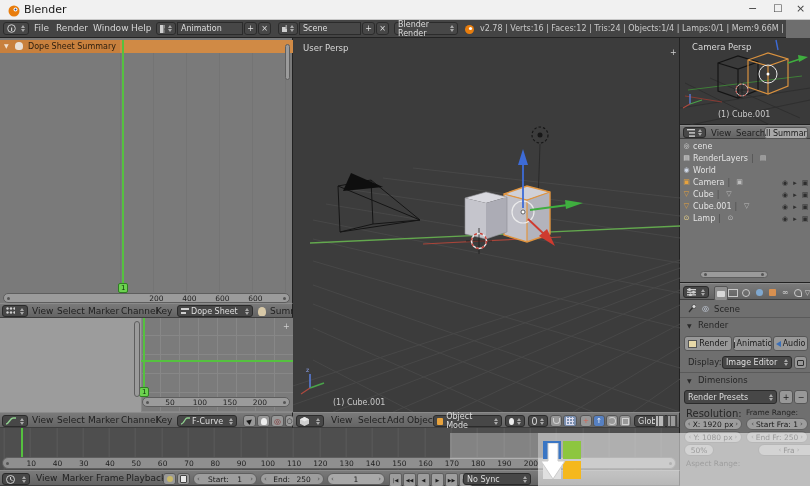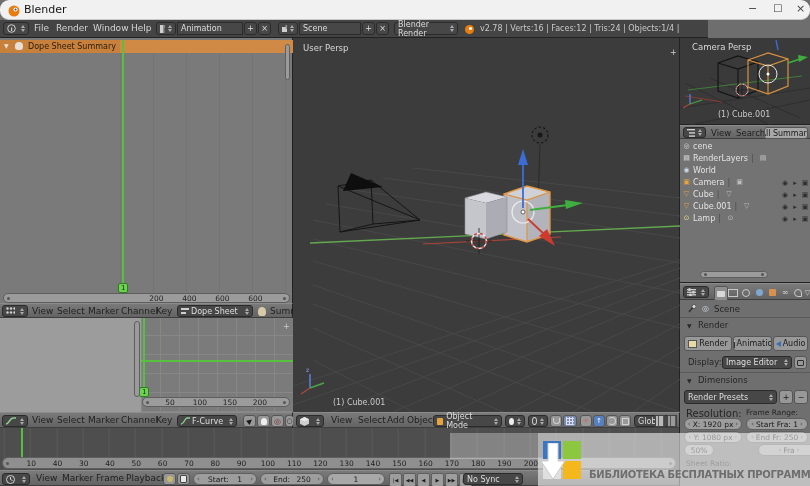--- a/index.html
+++ b/index.html
@@ -1,21 +1,21 @@
 <!DOCTYPE html>
 <html><head>
 <meta charset="utf-8">
 <style>
   html,body{margin:0;padding:0;background:#888;}
   #app{position:relative;width:810px;height:486px;overflow:hidden;font-family:"DejaVu Sans",sans-serif;background:#6e6e6e;cursor:default;}
   .abs{position:absolute;}
   .region{position:absolute;box-sizing:border-box;}
   
-  .titlebar{left:0;top:0;width:810px;height:20px;background:#f1f1f1;border-bottom:1px solid #c8c8c8;color:#161616;border-radius:9px;}
-  .infobar{left:0;top:20px;width:708px;height:18px;background:#444;border-bottom:1px solid #222;}
+  .titlebar{left:0;top:0;width:810px;height:20px;background:#f1f1f1;border-bottom:1px solid #c8c8c8;color:#161616;}
+  .infobar{left:0;top:20px;width:786px;height:18px;background:#444;border-bottom:1px solid #222;}
   .menu{color:#d6d6d6;font-size:9px;line-height:17px;position:absolute;top:0;}
   .hdr{background:linear-gradient(#7a7a7a,#636363);border-top:1px solid #8b8b8b;border-bottom:1px solid #3e3e3e;}
   .hmenu{color:#1f1f1f;font-size:9px;line-height:15px;position:absolute;top:0;}
   .dd{position:absolute;background:#474747;border:1px solid #2b2b2b;border-radius:3px;color:#dedede;font-size:8px;display:flex;align-items:center;padding:0 3px;box-sizing:border-box;}
   .dda{margin-left:auto;display:flex;flex-direction:column;gap:1px;padding-left:3px;}
   .tri-u{width:0;height:0;border-left:2.5px solid transparent;border-right:2.5px solid transparent;border-bottom:3px solid #aaa;}
   .tri-d{width:0;height:0;border-left:2.5px solid transparent;border-right:2.5px solid transparent;border-top:3px solid #aaa;}
   .stepper{position:absolute;background:#9d9d9d;border:1px solid #5f5f5f;border-radius:7px;color:#191919;font-size:7.5px;display:flex;align-items:center;justify-content:center;box-sizing:border-box;gap:2px;}
   .stepper .arr{color:#4c4c4c;font-size:7px;}
   .btnl{position:absolute;background:#989898;border:1px solid #565656;border-radius:3px;color:#191919;font-size:8px;display:flex;align-items:center;justify-content:center;box-sizing:border-box;overflow:hidden;white-space:nowrap;}
@@ -627,21 +627,21 @@
         <span class="arr">›</span>
     </div>
     <div class="stepper" style="left:4px;top:144px;width:30px;height:12px">
       <span>50%</span>
     </div>
     <div class="stepper" style="left:78px;top:144px;width:62px;height:12px">
       <span class="arr">‹</span>
         <span>Fra</span>
         <span class="arr">›</span>
     </div>
-    <span class="plabel" style="left:6px;top:159px;font-size:7.5px">Sheet Ratio:</span>
+    <span class="plabel" style="left:6px;top:159px;font-size:7.5px">Aspect Range:</span>
   </div>
 
   <div class="region" style="left:0;top:428px;width:680px;height:42px;background:#4e4e4e;border-right:1px solid #222;background-image:repeating-linear-gradient(90deg,#5a5a5a 0 1px,transparent 1px 26.3px);background-position:3.7px 0;">
     <div class="abs" style="left:21px;top:0;width:1.5px;height:29px;background:#55c13f"></div>
     <div class="hscroll" style="left:2px;top:29px;width:674px;height:12px;background:#8f8f8f">
       <div style="position:absolute;left:15px;top:1px;display:flex">
         <span class="ruler-num" style="width:26.3px">10</span>
         <span class="ruler-num" style="width:26.3px">40</span>
         <span class="ruler-num" style="width:26.3px">30</span>
         <span class="ruler-num" style="width:26.3px">40</span>
@@ -717,37 +717,36 @@
       <div class="pbtn" style="width:11px;height:12px">
           <span>▶</span>
         </div>
       <div class="pbtn" style="width:11px;height:12px">
           <span>▶▶</span>
         </div>
       <div class="pbtn" style="width:11px;height:12px">
           <span>▶|</span>
         </div>
     </div>
-    <div class="dd" style="left:463px;top:2px;width:60px;height:12px">
+    <div class="dd" style="left:463px;top:2px;width:68px;height:12px">
       <span>No Sync</span>
       <span class="dda">
           <span class="tri-u"></span>
           <span class="tri-d"></span>
         </span>
     </div>
   </div>
 
   <div class="abs" style="left:450px;top:433px;width:360px;height:53px;z-index:10;pointer-events:none">
     <div class="abs" style="left:88px;top:0;width:272px;height:53px;background:rgba(255,255,255,0.55)"></div>
     <div class="abs" style="left:0;top:0;width:88px;height:26px;background:rgba(255,255,255,0.3)"></div>
     <div class="abs" style="left:93px;top:8px;width:40px;height:40px">
       <div class="abs" style="left:0;top:0;width:18px;height:18px;background:#3a76c4"></div>
       <div class="abs" style="left:20px;top:0;width:18px;height:18px;background:#8dc63f"></div>
       <div class="abs" style="left:0;top:20px;width:18px;height:18px;background:#e0e0e0"></div>
       <div class="abs" style="left:20px;top:20px;width:18px;height:18px;background:#f5b81c"></div>
       <svg class="abs" style="left:-3px;top:2px" width="26" height="40">
         <polygon points="8,0 18,0 18,18 25,18 13,36 1,18 8,18" fill="#ffffff" stroke="#cccccc" stroke-width="1"></polygon>
       </svg>
     </div>
-    <span class="abs" style="left:139px;top:36px;font-size:10px;font-weight:bold;color:#6e6e6e;letter-spacing:-0.3px;white-space:nowrap">БИБЛИОТЕКА БЕСПЛАТНЫХ ПРОГРАММ</span>
   </div>
 
 </div>
 
 </body></html>

